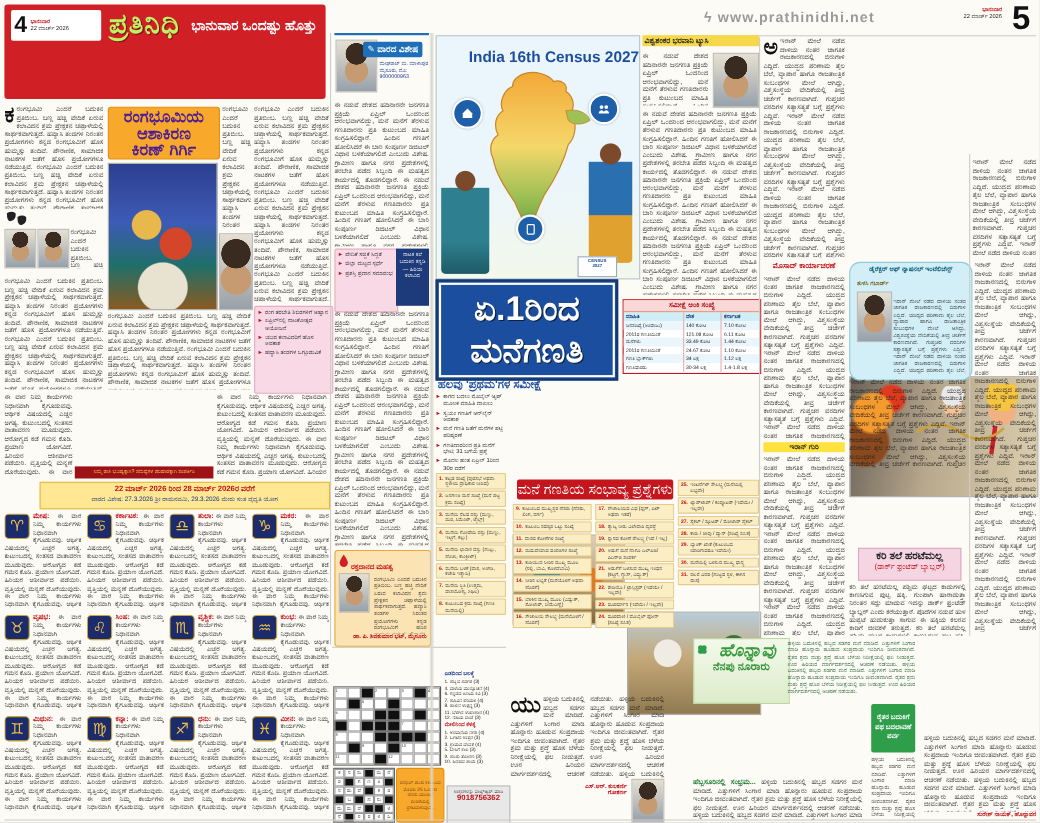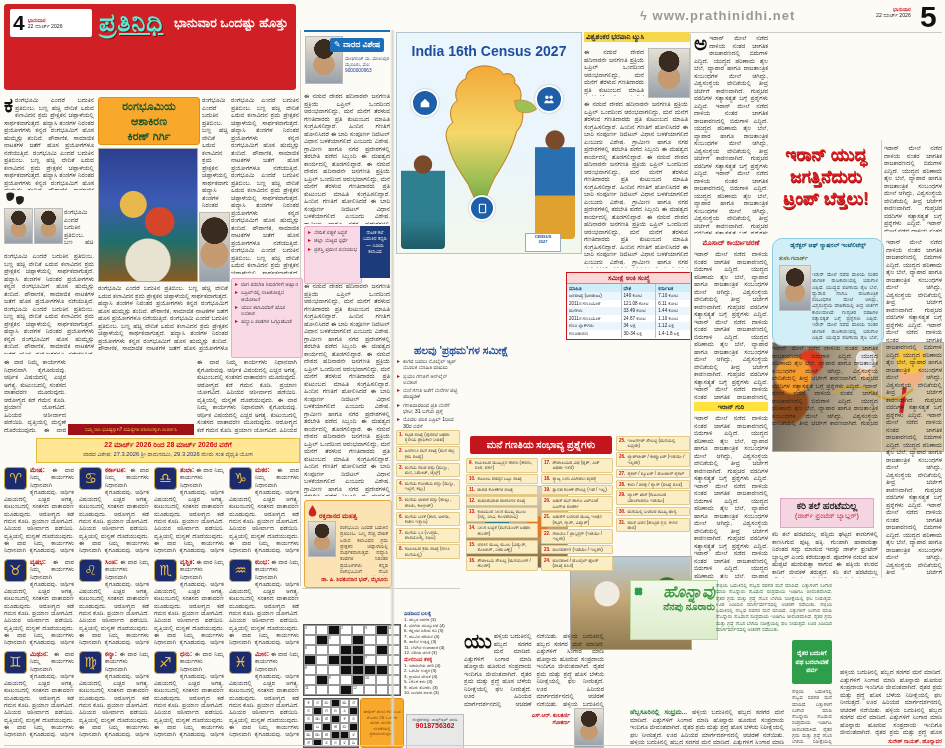--- a/index.html
+++ b/index.html
@@ -11,29 +11,29 @@
   .txt{font-size:6.2px;line-height:7.5px;text-align:justify;color:#222;overflow:hidden;}
   .txt5{font-size:5px;line-height:6.3px;text-align:justify;color:#333;overflow:hidden;}
   .dc{float:left;font-size:20px;line-height:18px;font-weight:bold;padding:0 2px 0 0;color:#111;}
   .rule{background:#cfcdc6;}
   
   .mast{background:#d11f26;border-radius:3px;}
   .datebox{background:#fff;border-radius:2px;display:flex;align-items:center;padding:1px 3px;gap:3px;}
   .pagenum{font-size:21px;font-weight:bold;color:#111;line-height:22px;}
   .dday{font-size:5.2px;color:#c40f16;font-weight:bold;line-height:6px;}
   .ddate{font-size:5.2px;color:#222;line-height:6px;}
-  .logo{color:#5eead4;font-size:25px;font-weight:bold;text-shadow:1px 1px 0 #7e0d10;letter-spacing:1px;text-decoration:underline;}
+  .logo{color:#bef264;font-size:25px;font-weight:bold;text-shadow:1px 1px 0 #7e0d10;letter-spacing:1px;}
   .tagline{color:#fff;font-size:12.5px;font-weight:bold;}
   .bighead{color:#fff;font-size:57px;font-weight:bold;text-align:center;line-height:56px;
            text-shadow:2px 2px 0 #8e1013;letter-spacing:2px;}
   .site{color:#9a9a9a;font-size:13px;font-weight:bold;letter-spacing:1px;}
   .p5num{font-size:30px;font-weight:bold;color:#111;line-height:30px;}
   
   .orangebox{background:#f8a92c;border:1px solid #e08f12;border-radius:3px;display:flex;align-items:center;justify-content:center;}
-  .orangebox div{color:#14532d;font-weight:bold;font-size:11px;text-align:center;line-height:15px;}
+  .orangebox div{color:#4c1d95;font-weight:bold;font-size:15px;text-align:center;line-height:15px;}
   .pinkbox{background:#f9d9e6;border:1px solid #e8aac4;border-radius:2px;padding:2px;}
   .navybox{background:#1d3a7a;color:#fff;font-size:5px;line-height:6.4px;padding:3px;text-align:center;}
   .bitem{display:flex;gap:2px;margin-bottom:2px;}
   .bm{color:#c40f16;font-size:5px;line-height:6px;flex:none;}
   .bitem span:last-child{font-size:5.3px;line-height:6.3px;color:#222;text-align:left;}
   .mug{background:radial-gradient(circle at 50% 26%,#3a2b20 0 25%,transparent 26%),
        radial-gradient(circle at 50% 60%,#c79b72 0 32%,transparent 33%),
        linear-gradient(#e6e0d2,#97a0aa);border:1px solid #bbb;}
   
   .wslabel{background:#1d6fb8;color:#fff;font-size:8px;font-weight:bold;padding:2px 4px;border-radius:2px;display:inline-block;}
@@ -61,28 +61,28 @@
   .xgsol .xc{align-items:center;justify-content:center;font-size:4.6px;}
   .xb{background:#101010;}
   .cluetitle{font-weight:bold;font-size:5.2px;line-height:7px;}
   .ct1{color:#15338c;} .ct2{color:#c40f16;}
   .clueitem{font-size:4.4px;line-height:5.5px;color:#222;text-align:left;}
   .sunlogo{border-radius:50%;background:radial-gradient(circle,#ffd23e 0 55%,#f59300 56% 100%);border:1px solid #d97c00;}
   .contactbox{background:#e8e8e8;border:1px solid #bbb;padding:2px;text-align:center;}
   .phone{color:#c40f16;font-weight:bold;font-size:7px;line-height:8px;}
   
   .poster{background:linear-gradient(#eaf5fc 0 55%,#f3f8ec);border:1px solid #b5c4cc;}
-  .postertitle{color:#1d4e9e;font-size:14px;font-weight:bold;text-align:center;}
+  .postertitle{color:#1d4e9e;font-size:14px;font-weight:bold;text-align:right;}
   .picon{border-radius:50%;background:#1d5fa8;border:2px solid #fff;box-shadow:0 0 2px rgba(0,0,0,.3);
          display:flex;align-items:center;justify-content:center;}
   .bluebox{background:#1c4e9f;border:2px solid #14386f;outline:2px solid #fff;outline-offset:-5px;
            display:flex;flex-direction:column;align-items:center;justify-content:center;}
   .bluebox div{color:#fff;font-weight:bold;font-size:31px;line-height:38px;text-align:center;text-shadow:1px 1px 0 #0c2240;}
-  .subhead5{color:#1d4e9e;font-weight:bold;font-size:10.5px;margin-left:16px;}
-  .banner{background:#c5161d;color:#fff;font-weight:bold;font-size:10px;display:flex;align-items:center;justify-content:center;border-radius:2px;}
+  .subhead5{color:#1d4e9e;font-weight:bold;font-size:10.5px;}
+  .banner{background:#c5161d;color:#fff;font-weight:normal;font-size:13px;display:flex;align-items:center;justify-content:center;border-radius:2px;}
   .qcell{background:#fceec4;border:0.5px solid #e3c98a;border-radius:1px;margin-bottom:1.5px;padding:1px 2px;
          font-size:4.6px;line-height:5.4px;color:#333;display:flex;gap:2px;text-align:left;}
   .qn{color:#c40f16;font-weight:bold;flex:none;}
   .ctt{background:#fbd8d8;color:#a80d12;font-weight:bold;font-size:6.5px;text-align:center;line-height:10px;border-bottom:1px solid #d86;}
   .cthead{display:grid;grid-template-columns:44% 28% 28%;background:#cfeef8;color:#14386f;font-weight:bold;font-size:5px;line-height:8px;}
   .ctr{display:grid;grid-template-columns:44% 28% 28%;font-size:4.6px;line-height:7.6px;color:#222;}
   .ctr:nth-child(odd){background:#eaf6fc;}
   .ctr div,.cthead div{padding:0 2px;border-right:0.5px solid #e9b0b0;overflow:hidden;white-space:nowrap;}
   .ctable{border:1.5px solid #c5161d;background:#fff;}
   
@@ -90,21 +90,21 @@
   .tealbox{background:#d2eef6;border:1px solid #8fccdd;border-radius:10px;padding:3px;}
   .tealtitle{color:#0d5a75;font-weight:bold;font-size:6px;line-height:7px;text-align:center;}
   .tulsilabel{color:#7a6a2a;font-weight:bold;font-size:5.5px;}
   .redsub{color:#c40f16;font-weight:bold;font-size:7px;line-height:9px;text-align:center;}
   .ymark{background:#ffe23e;color:#222;font-weight:bold;font-size:6.5px;line-height:9px;text-align:center;}
   
   .pinkcap{background:#f6d5e2;border:1px solid #dfa8c2;text-align:center;padding:1px;}
   .birdname{color:#222;font-weight:bold;font-size:9.5px;line-height:11px;}
   .birdlatin{color:#c40f16;font-size:7px;line-height:9px;}
   .greenhead{color:#1d7a33;font-weight:bold;font-size:12px;line-height:14px;text-align:center;}
-  .memtitle{background:linear-gradient(#f2f9ea,#ddeccb);border:1px solid #bcd8a0;text-align:right;padding:2px;}
+  .memtitle{background:linear-gradient(#f2f9ea,#ddeccb);border:1px solid #bcd8a0;text-align:center;padding:2px;}
   .memscript{color:#3a9a3e;font-size:16px;font-weight:bold;font-style:italic;line-height:18px;}
   .memsub{color:#2f8f35;font-size:10px;font-weight:bold;line-height:12px;}
   .greencol{background:#2f9e4b;color:#fff;font-weight:bold;font-size:6.3px;line-height:8.5px;text-align:center;
             display:flex;align-items:center;justify-content:center;border-radius:2px;}
   .caplead{color:#1d7a33;font-weight:bold;font-size:6.5px;}
   .sigred{color:#c40f16;font-weight:bold;font-size:5.5px;text-align:right;}
   
   .ph{border:1px solid #aaa;overflow:hidden;position:relative;}
   .ph-theatre{background:radial-gradient(circle at 35% 42%,#e8b84d 0 13%,transparent 14%),
               radial-gradient(circle at 62% 55%,#d4452a 0 15%,transparent 16%),
@@ -428,20 +428,24 @@
     <span class="abs" style="left:4px;top:120px;width:44px;height:96px;background:
       radial-gradient(circle at 50% 12%,#7a4a2a 0 10%,transparent 11%),
       linear-gradient(180deg,transparent 18%,#2e7f8f 19% 70%,#1d5a66 100%);border-radius:4px;"></span>
     <span class="abs" style="left:138px;top:96px;width:40px;height:110px;background:
       radial-gradient(circle at 50% 10%,#7a4a2a 0 9%,transparent 10%),
       linear-gradient(180deg,transparent 16%,#2a6fb0 17% 60%,#e0a12e 61% 100%);border-radius:4px;"></span>
     <span class="abs pre" style="left:128px;top:200px;width:34px;height:17px;background:#fff;border:1px solid #9ab;color:#1d4e9e;font-size:4px;line-height:5px;font-weight:bold;text-align:center;">CENSUS
 2027</span>
   </div>
 
+  <div class="abs bluebox" style="left:396px;top:254px;width:162px;height:88px;">
+    <div class="pre">ಏ.1ರಿಂದ
+ಮನೆಗಣತಿ</div>
+  </div>
   <div class="abs subhead5" style="left:398px;top:344px;">ಹಲವು 'ಪ್ರಥಮ'ಗಳ ಸಮೀಕ್ಷೆ</div>
   <div class="abs" style="left:396px;top:358px;width:64px;height:70px;">
       <div class="bitem">
         <span class="bm">►</span>
         <span>ಕಾಗದ ಬದಲು ಮೊಬೈಲ್ ಆ್ಯಪ್ ಮೂಲಕ ಮಾಹಿತಿ ದಾಖಲು</span>
       </div>
       <div class="bitem">
         <span class="bm">►</span>
         <span>ಸ್ವಯಂ ಗಣತಿಗೆ ಆನ್‌ಲೈನ್ ಅವಕಾಶ</span>
       </div>
@@ -652,23 +656,20 @@
       radial-gradient(circle at 50% 28%,#e8e8e8 0 38%,transparent 40%),
       radial-gradient(circle at 50% 62%,#f2c49a 0 36%,transparent 38%);"></span>
     <span class="abs" style="left:118px;top:6px;width:40px;height:40px;background:
       radial-gradient(circle at 50% 25%,#f5c542 0 40%,transparent 42%),
       radial-gradient(circle at 50% 62%,#f2b183 0 38%,transparent 40%);"></span>
     <span class="abs" style="left:128px;top:44px;width:4px;height:26px;background:#d11f26;transform:rotate(8deg);"></span>
     <svg class="abs" style="left:60px;top:30px;" width="80" height="40">
         <path d="M0 20q20-14 40 0t40-4" fill="none" stroke="#caa23c" stroke-width="2.5"></path>
       </svg>
   </div>
-  <div class="abs trumphead pre" style="left:772px;top:144px;width:108px;">ಇರಾನ್ ಯುದ್ಧ
-ಜಗತ್ತಿನೆದುರು
-ಟ್ರಂಪ್ ಬೆತ್ತಲು!</div>
   <div class="abs txt" style="left:884px;top:144px;width:58px;height:88px;">ಇರಾನ್ ಮೇಲೆ ನಡೆದ ದಾಳಿಯ ನಂತರ ಜಾಗತಿಕ ರಾಜಕಾರಣದಲ್ಲಿ ಬಿರುಗಾಳಿ ಎದ್ದಿದೆ. ಯುದ್ಧದ ಪರಿಣಾಮ ತೈಲ ಬೆಲೆ, ವ್ಯಾಪಾರ ಹಾಗೂ ರಾಜತಾಂತ್ರಿಕ ಸಂಬಂಧಗಳ ಮೇಲೆ ಆಗಿದ್ದು, ವಿಶ್ವಸಂಸ್ಥೆಯ ವೇದಿಕೆಯಲ್ಲಿ ತೀವ್ರ ಚರ್ಚೆಗೆ ಕಾರಣವಾಗಿದೆ. ಗುಪ್ತಚರ ವರದಿಗಳ ಸತ್ಯಾಸತ್ಯತೆ ಬಗ್ಗೆ ಪ್ರಶ್ನೆಗಳು ಎದ್ದಿವೆ. ಇರಾನ್ ಮೇಲೆ ನಡೆದ ದಾಳಿಯ ನಂತರ ಜಾಗತಿಕ ರಾಜಕಾರಣದಲ್ಲಿ ಬಿರುಗಾಳಿ ಎದ್ದಿದೆ. ಯುದ್ಧದ ಪರಿಣಾಮ ತೈಲ ಬೆಲೆ, ವ್ಯಾಪಾರ ಹಾಗೂ ರಾಜತಾಂತ್ರಿಕ ಸಂಬಂಧಗಳ ಮೇಲೆ ಆಗಿದ್ದು, ವಿಶ್ವಸಂಸ್ಥೆಯ ವೇದಿಕೆಯಲ್ಲಿ ತೀವ್ರ ಚರ್ಚೆಗೆ ಕಾರಣವಾಗಿದೆ. ಗುಪ್ತಚರ ವರದಿಗಳ ಸತ್ಯಾಸತ್ಯತೆ ಬಗ್ಗೆ ಪ್ರಶ್ನೆಗಳು ಎದ್ದಿವೆ. </div>
 
   <div class="abs tealbox" style="left:772px;top:238px;width:104px;height:100px;">
     <div class="tealtitle">ಡೈರೆಕ್ಟರ್ ಆಫ್ ನ್ಯಾಷನಲ್ ಇಂಟೆಲಿಜೆನ್ಸ್</div>
     <span class="abs tulsilabel" style="left:6px;top:16px;">ತುಳಸಿ ಗಬಾರ್ಡ್</span>
     <span class="abs mug" style="left:6px;top:26px;width:30px;height:44px;"></span>
     <div class="txt5" style="margin:22px 2px 0 36px;height:70px;">ಇರಾನ್ ಮೇಲೆ ನಡೆದ ದಾಳಿಯ ನಂತರ ಜಾಗತಿಕ ರಾಜಕಾರಣದಲ್ಲಿ ಬಿರುಗಾಳಿ ಎದ್ದಿದೆ. ಯುದ್ಧದ ಪರಿಣಾಮ ತೈಲ ಬೆಲೆ, ವ್ಯಾಪಾರ ಹಾಗೂ ರಾಜತಾಂತ್ರಿಕ ಸಂಬಂಧಗಳ ಮೇಲೆ ಆಗಿದ್ದು, ವಿಶ್ವಸಂಸ್ಥೆಯ ವೇದಿಕೆಯಲ್ಲಿ ತೀವ್ರ ಚರ್ಚೆಗೆ ಕಾರಣವಾಗಿದೆ. ಗುಪ್ತಚರ ವರದಿಗಳ ಸತ್ಯಾಸತ್ಯತೆ ಬಗ್ಗೆ ಪ್ರಶ್ನೆಗಳು ಎದ್ದಿವೆ. ಇರಾನ್ ಮೇಲೆ ನಡೆದ ದಾಳಿಯ ನಂತರ ಜಾಗತಿಕ ರಾಜಕಾರಣದಲ್ಲಿ ಬಿರುಗಾಳಿ ಎದ್ದಿದೆ. ಯುದ್ಧದ ಪರಿಣಾಮ ತೈಲ ಬೆಲೆ, ವ್ಯಾಪಾರ ಹಾಗೂ ರಾಜತಾಂತ್ರಿಕ ಸಂಬಂಧಗಳ ಮೇಲೆ ಆಗಿದ್ದು, ವಿಶ್ವಸಂಸ್ಥೆಯ ವೇದಿಕೆಯಲ್ಲಿ ತೀವ್ರ ಚರ್ಚೆಗೆ ಕಾರಣವಾಗಿದೆ. ಗುಪ್ತಚರ ವರದಿಗಳ ಸತ್ಯಾಸತ್ಯತೆ ಬಗ್ಗೆ ಪ್ರಶ್ನೆಗಳು ಎದ್ದಿವೆ. </div>
   </div>
   <div class="abs txt" style="left:772px;top:344px;width:106px;height:82px;">ಇರಾನ್ ಮೇಲೆ ನಡೆದ ದಾಳಿಯ ನಂತರ ಜಾಗತಿಕ ರಾಜಕಾರಣದಲ್ಲಿ ಬಿರುಗಾಳಿ ಎದ್ದಿದೆ. ಯುದ್ಧದ ಪರಿಣಾಮ ತೈಲ ಬೆಲೆ, ವ್ಯಾಪಾರ ಹಾಗೂ ರಾಜತಾಂತ್ರಿಕ ಸಂಬಂಧಗಳ ಮೇಲೆ ಆಗಿದ್ದು, ವಿಶ್ವಸಂಸ್ಥೆಯ ವೇದಿಕೆಯಲ್ಲಿ ತೀವ್ರ ಚರ್ಚೆಗೆ ಕಾರಣವಾಗಿದೆ. ಗುಪ್ತಚರ ವರದಿಗಳ ಸತ್ಯಾಸತ್ಯತೆ ಬಗ್ಗೆ ಪ್ರಶ್ನೆಗಳು ಎದ್ದಿವೆ. ಇರಾನ್ ಮೇಲೆ ನಡೆದ ದಾಳಿಯ ನಂತರ ಜಾಗತಿಕ ರಾಜಕಾರಣದಲ್ಲಿ ಬಿರುಗಾಳಿ ಎದ್ದಿದೆ. ಯುದ್ಧದ ಪರಿಣಾಮ ತೈಲ ಬೆಲೆ, ವ್ಯಾಪಾರ ಹಾಗೂ ರಾಜತಾಂತ್ರಿಕ ಸಂಬಂಧಗಳ ಮೇಲೆ ಆಗಿದ್ದು, ವಿಶ್ವಸಂಸ್ಥೆಯ ವೇದಿಕೆಯಲ್ಲಿ ತೀವ್ರ ಚರ್ಚೆಗೆ ಕಾರಣವಾಗಿದೆ. ಗುಪ್ತಚರ ವರದಿಗಳ ಸತ್ಯಾಸತ್ಯತೆ ಬಗ್ಗೆ ಪ್ರಶ್ನೆಗಳು ಎದ್ದಿವೆ. ಇರಾನ್ ಮೇಲೆ ನಡೆದ ದಾಳಿಯ ನಂತರ ಜಾಗತಿಕ ರಾಜಕಾರಣದಲ್ಲಿ ಬಿರುಗಾಳಿ ಎದ್ದಿದೆ. ಯುದ್ಧದ ಪರಿಣಾಮ ತೈಲ ಬೆಲೆ, ವ್ಯಾಪಾರ ಹಾಗೂ ರಾಜತಾಂತ್ರಿಕ ಸಂಬಂಧಗಳ ಮೇಲೆ ಆಗಿದ್ದು, ವಿಶ್ವಸಂಸ್ಥೆಯ ವೇದಿಕೆಯಲ್ಲಿ ತೀವ್ರ ಚರ್ಚೆಗೆ ಕಾರಣವಾಗಿದೆ. ಗುಪ್ತಚರ ವರದಿಗಳ ಸತ್ಯಾಸತ್ಯತೆ ಬಗ್ಗೆ ಪ್ರಶ್ನೆಗಳು ಎದ್ದಿವೆ. </div>
   <div class="abs rule" style="left:881px;top:140px;width:1px;height:438px;"></div>

